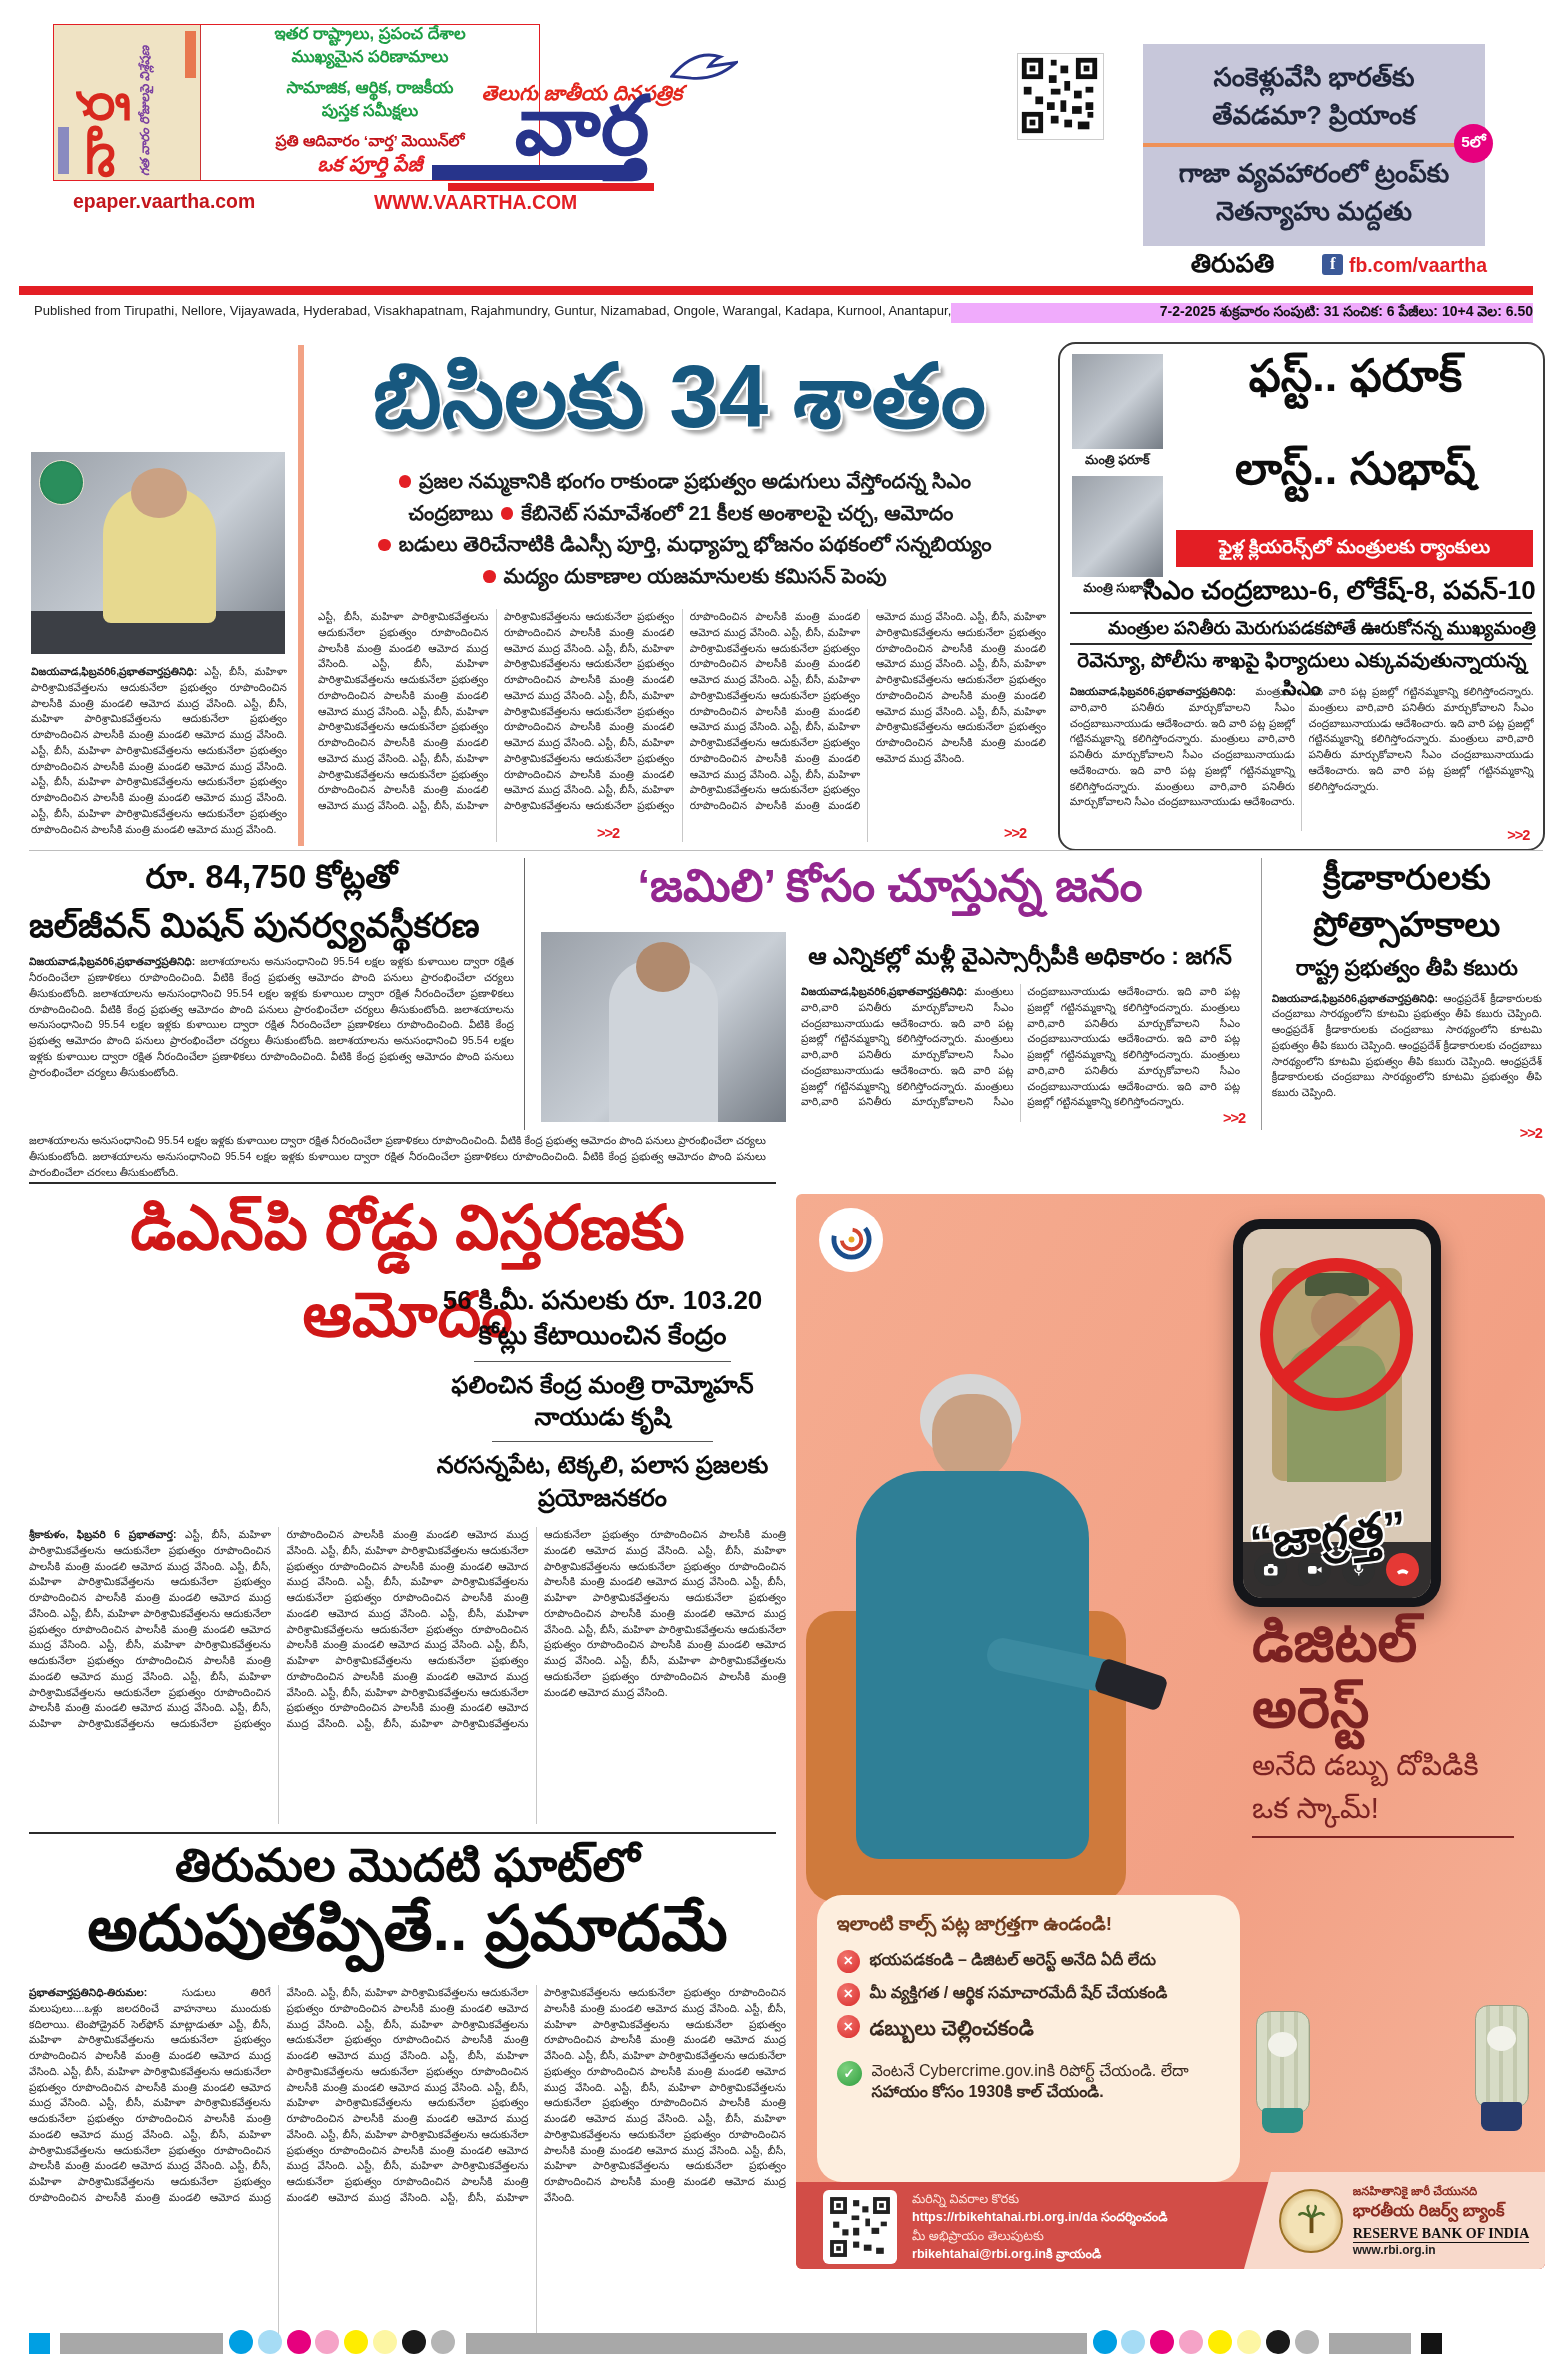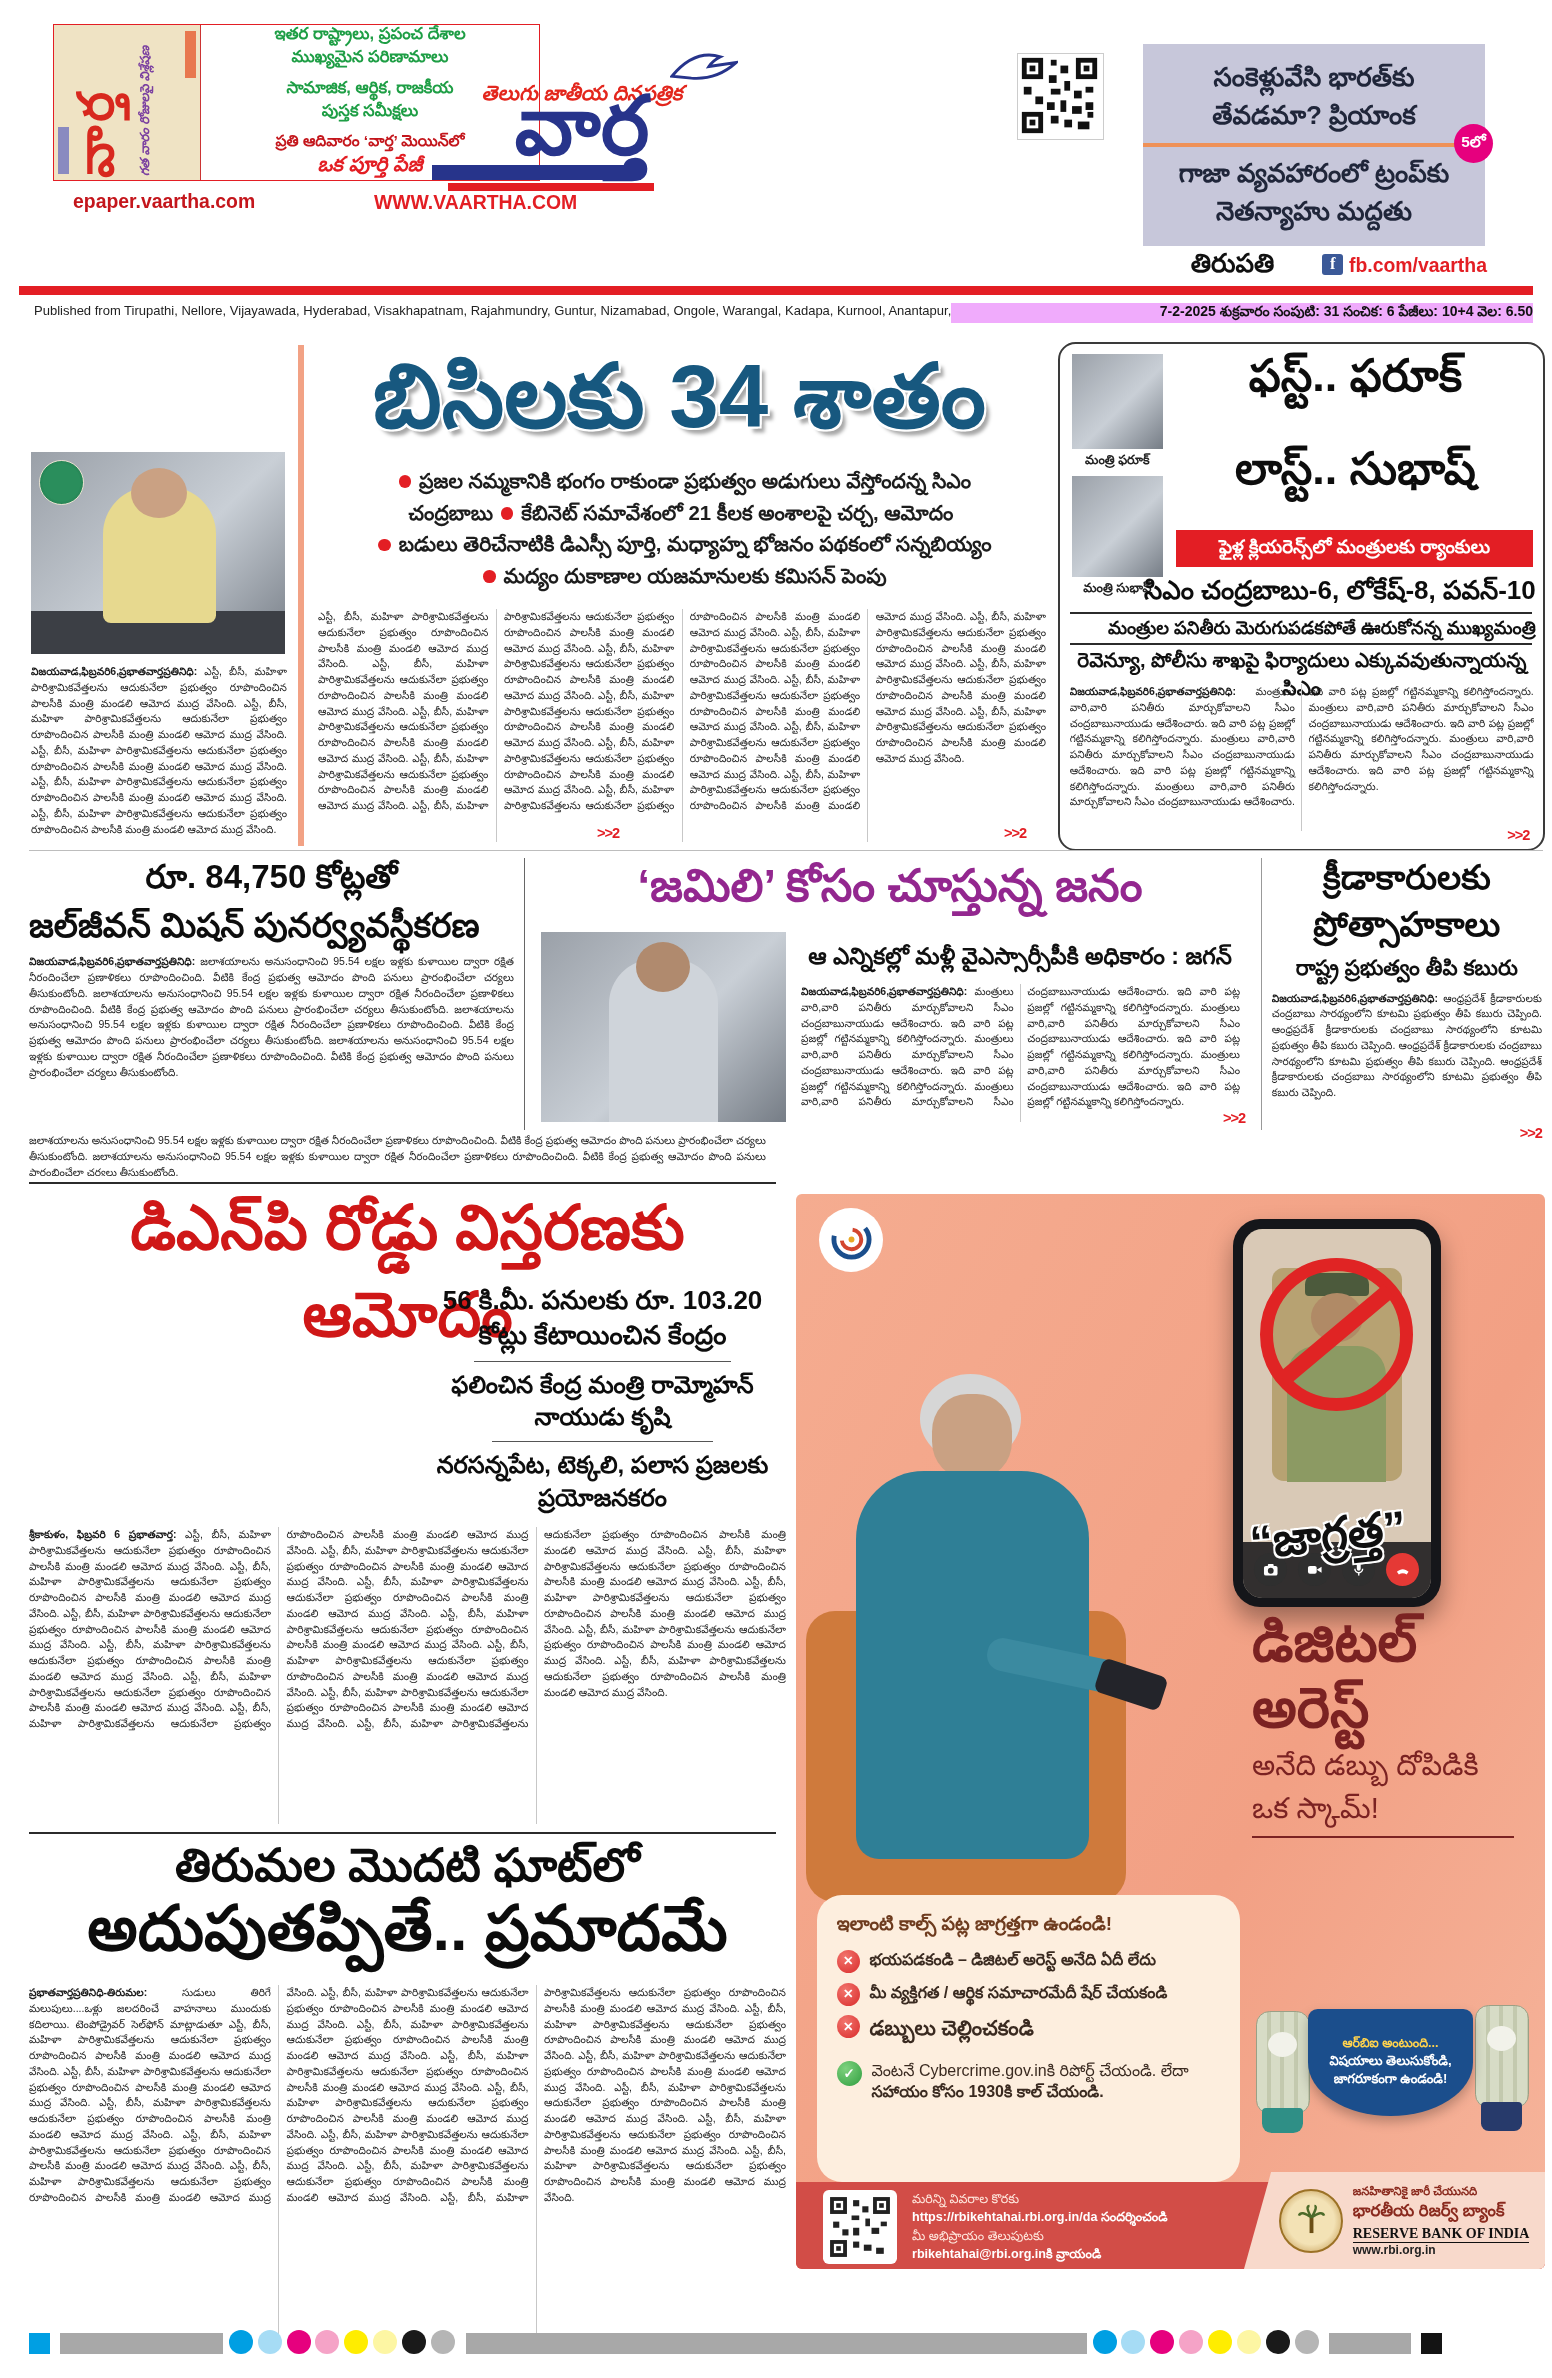--- a/index.html
+++ b/index.html
@@ -323,26 +323,20 @@
     <div class="abs" style="left:460px;top:817px;width:52px;height:126px;">
       <div style="width:52px;height:101px;border-radius:13.6px;background:repeating-linear-gradient(90deg,#d7dcc6 0 9.7px,#c3c9ae 9.7px 13.6px);border:1.9px solid #9aa086;"></div>
       <div class="abs" style="left:11.6px;top:21.3px;width:29px;height:25px;border-radius:50%;background:#f2f2ea;"></div>
       <div class="abs" style="left:5.8px;top:97px;width:41px;height:25px;background:#2f8f86;border-radius:3.9px 3.9px 9.7px 9.7px;"></div>
     </div>
     <div class="abs" style="left:679px;top:811px;width:52px;height:132px;">
       <div style="width:52px;height:101px;border-radius:13.6px;background:repeating-linear-gradient(90deg,#d7dcc6 0 9.7px,#c3c9ae 9.7px 13.6px);border:1.9px solid #9aa086;"></div>
       <div class="abs" style="left:11.6px;top:21.3px;width:29px;height:25px;border-radius:50%;background:#f2f2ea;"></div>
       <div class="abs" style="left:5.8px;top:97px;width:41px;height:29px;background:#273a6b;border-radius:3.9px 3.9px 7.8px 7.8px;"></div>
     </div>
-    <div class="abs" style="left:512px;top:815px;width:165px;height:107px;background:#1b4e8c;border-radius:9.7px 9.7px 50% 50%;box-shadow:0 5.8px 11.6px rgba(0,0,0,.25);
-                display:flex;flex-direction:column;align-items:center;justify-content:center;text-align:center;color:#fff;">
-      <div style="font-size:12.6px;font-weight:bold;color:#ffd34d;">ఆర్‌బిఐ అంటుంది...</div>
-      <div style="font-size:13px;font-weight:bold;">విషయాలు తెలుసుకోండి,</div>
-      <div style="font-size:13px;font-weight:bold;">జాగరూకంగా ఉండండి!</div>
-    </div>
 
     <div class="abs" style="left:0;top:988px;width:749px;height:87px;background:#d24d47;"></div>
     <div class="abs" style="left:27px;top:996px;width:74px;height:74px;background:#fff;border-radius:5.8px;padding:3.9px;box-sizing:border-box;">
       <svg width="66" height="66" viewBox="0 0 86 86">
         <rect x="4" y="4" width="22" height="22" fill="#222"></rect>
           <rect x="9" y="9" width="12" height="12" fill="#fff"></rect>
           <rect x="12" y="12" width="6" height="6" fill="#222"></rect>
         <rect x="60" y="4" width="22" height="22" fill="#222"></rect>
           <rect x="65" y="9" width="12" height="12" fill="#fff"></rect>
           <rect x="68" y="12" width="6" height="6" fill="#222"></rect>

